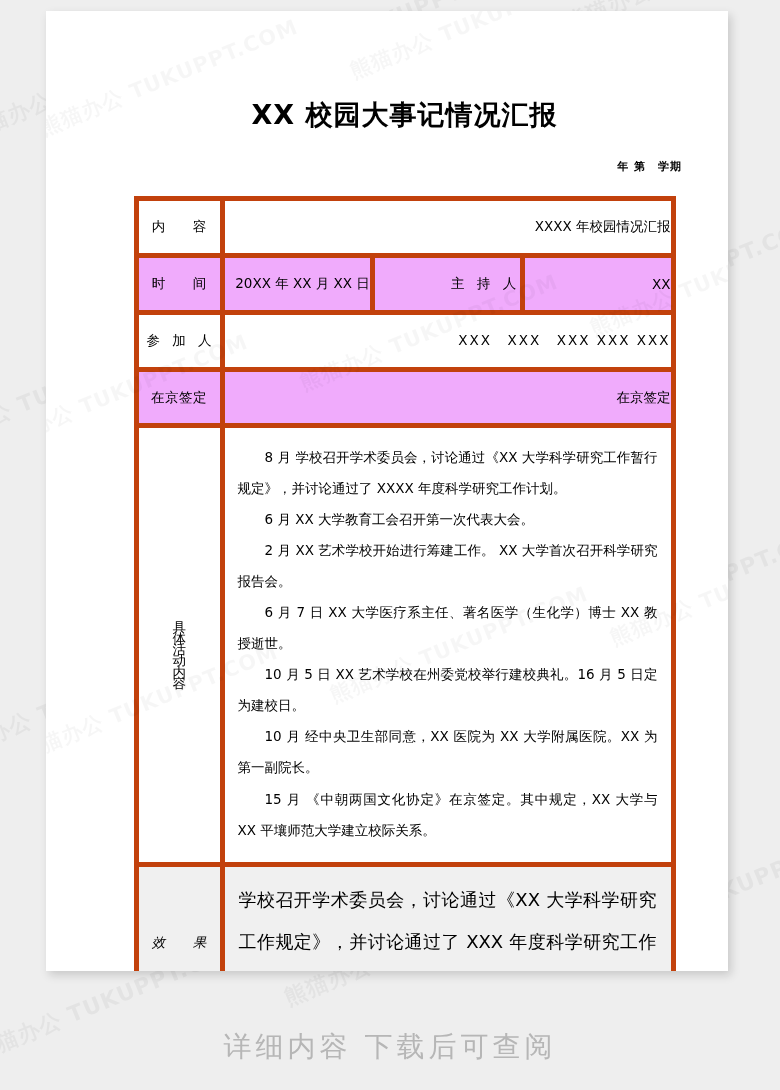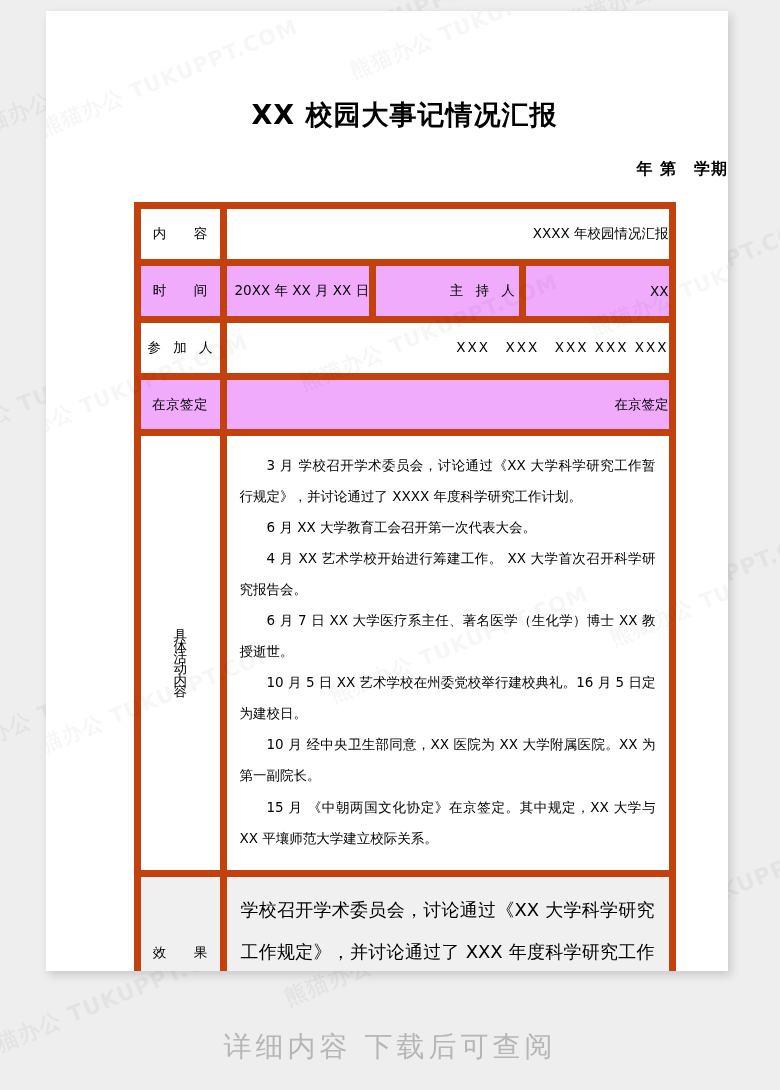--- a/index.html
+++ b/index.html
@@ -79,36 +79,37 @@
     font-size: 27px;
     font-weight: 700;
     color: #000;
     letter-spacing: 1px;
     margin-top: 86px;
     font-family: "DejaVu Sans", "Liberation Sans", sans-serif;
   }
 
   .term-line {
     text-align: right;
-    font-size: 16px;
+    font-size: 11px;
     font-weight: 700;
     color: #000;
     margin-top: 26px;
+    padding-right: 46px;
     letter-spacing: 1px;
   }
 
   
   table.main-table {
     border-collapse: collapse;
     width: 542px;
     margin: 22px auto 0 auto;
     table-layout: fixed;
   }
   table.main-table td {
-    border: 7px solid #c2410c;
+    border: 5px solid #c2410c;
     font-size: 13.5px;
     color: #000;
     vertical-align: middle;
     font-family: "DejaVu Sans", "Liberation Sans", sans-serif;
   }
 
   td.label {
     width: 86px;
     text-align: center;
     letter-spacing: 0.5px;
@@ -248,32 +249,32 @@
         <tr class="row-gray r-org">
           <td class="label">在京签定</td>
           <td class="center" colspan="3">在京签定</td>
         </tr>
 
         <tr>
           <td class="vlabel">
             <span class="vlabel-inner">具体活动内容</span>
           </td>
           <td class="detail-body" colspan="3">
-            <p class="para">3 月 学校召开学术委员会，讨论通过《XX 大学科学研究工作暂行规定》，并讨论通过了 XXXX 年度科学研究工作计划。</p>
+            <p class="para">8 月 学校召开学术委员会，讨论通过《XX 大学科学研究工作暂行规定》，并讨论通过了 XXXX 年度科学研究工作计划。</p>
             <p class="para">6 月 XX 大学教育工会召开第一次代表大会。</p>
-            <p class="para">4 月 XX 艺术学校开始进行筹建工作。 XX 大学首次召开科学研究报告会。</p>
+            <p class="para">2 月 XX 艺术学校开始进行筹建工作。 XX 大学首次召开科学研究报告会。</p>
             <p class="para">6 月 7 日 XX 大学医疗系主任、著名医学（生化学）博士 XX 教授逝世。</p>
             <p class="para">10 月 5 日 XX 艺术学校在州委党校举行建校典礼。16 月 5 日定为建校日。</p>
             <p class="para">10 月 经中央卫生部同意，XX 医院为 XX 大学附属医院。XX 为第一副院长。</p>
             <p class="para">15 月 《中朝两国文化协定》在京签定。其中规定，XX 大学与 XX 平壤师范大学建立校际关系。</p>
           </td>
         </tr>
 
         <tr>
-          <td class="effect-label" style="height:89px;">效　果</td>
+          <td class="effect-label" style="height:89px;font-style:italic;">效　果</td>
           <td class="effect-body" colspan="3">
             <p class="effect-para">学校召开学术委员会，讨论通过《XX 大学科学研究工作规定》，并讨论通过了 XXX 年度科学研究工作计划。</p>
           </td>
         </tr>
 
       </tbody>
     </table>
 
   </div>
 </div>

